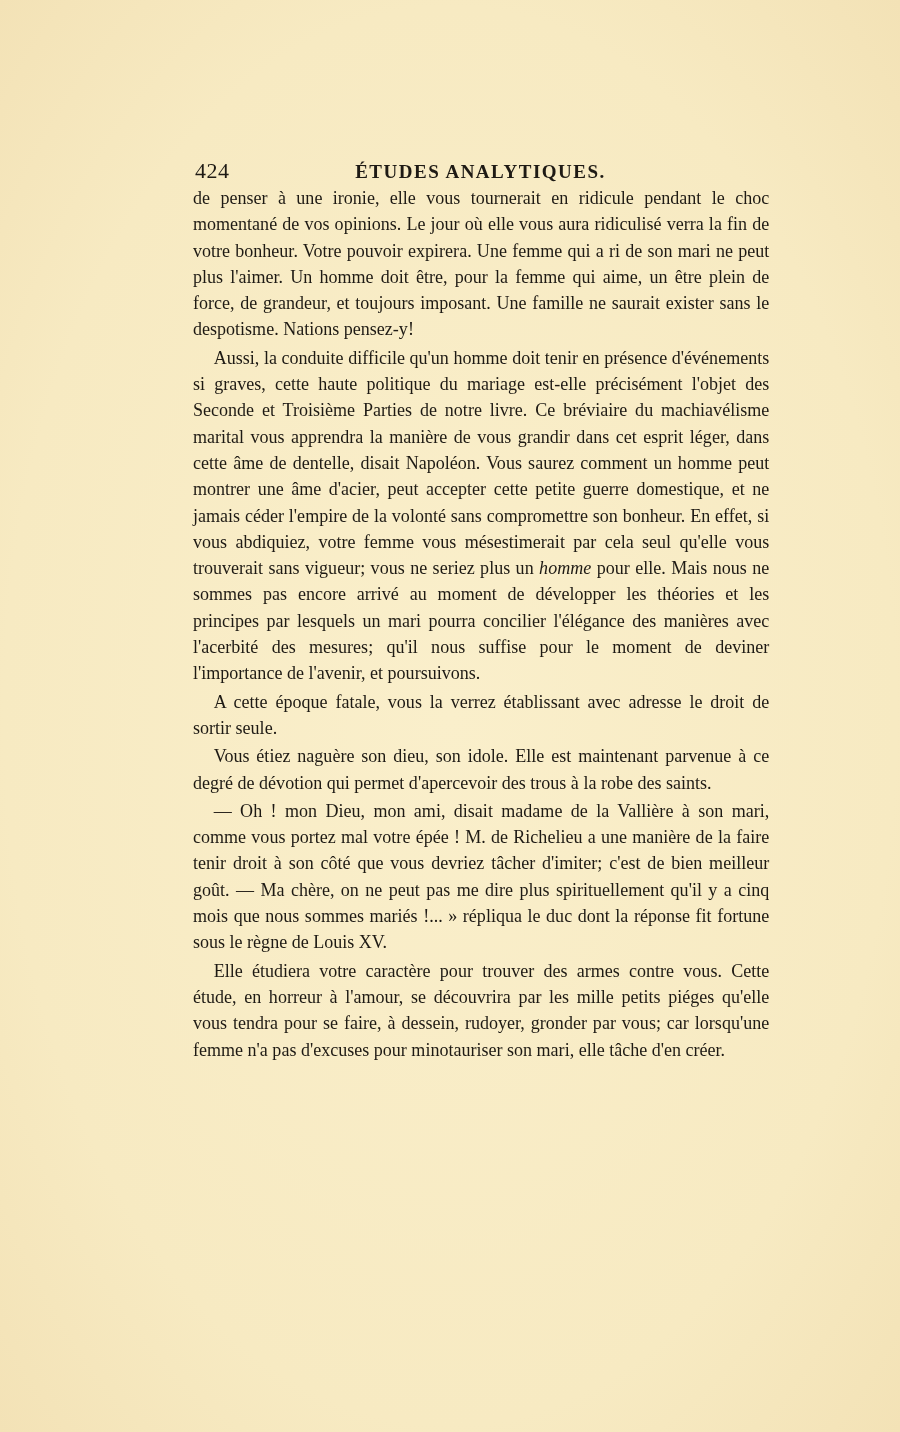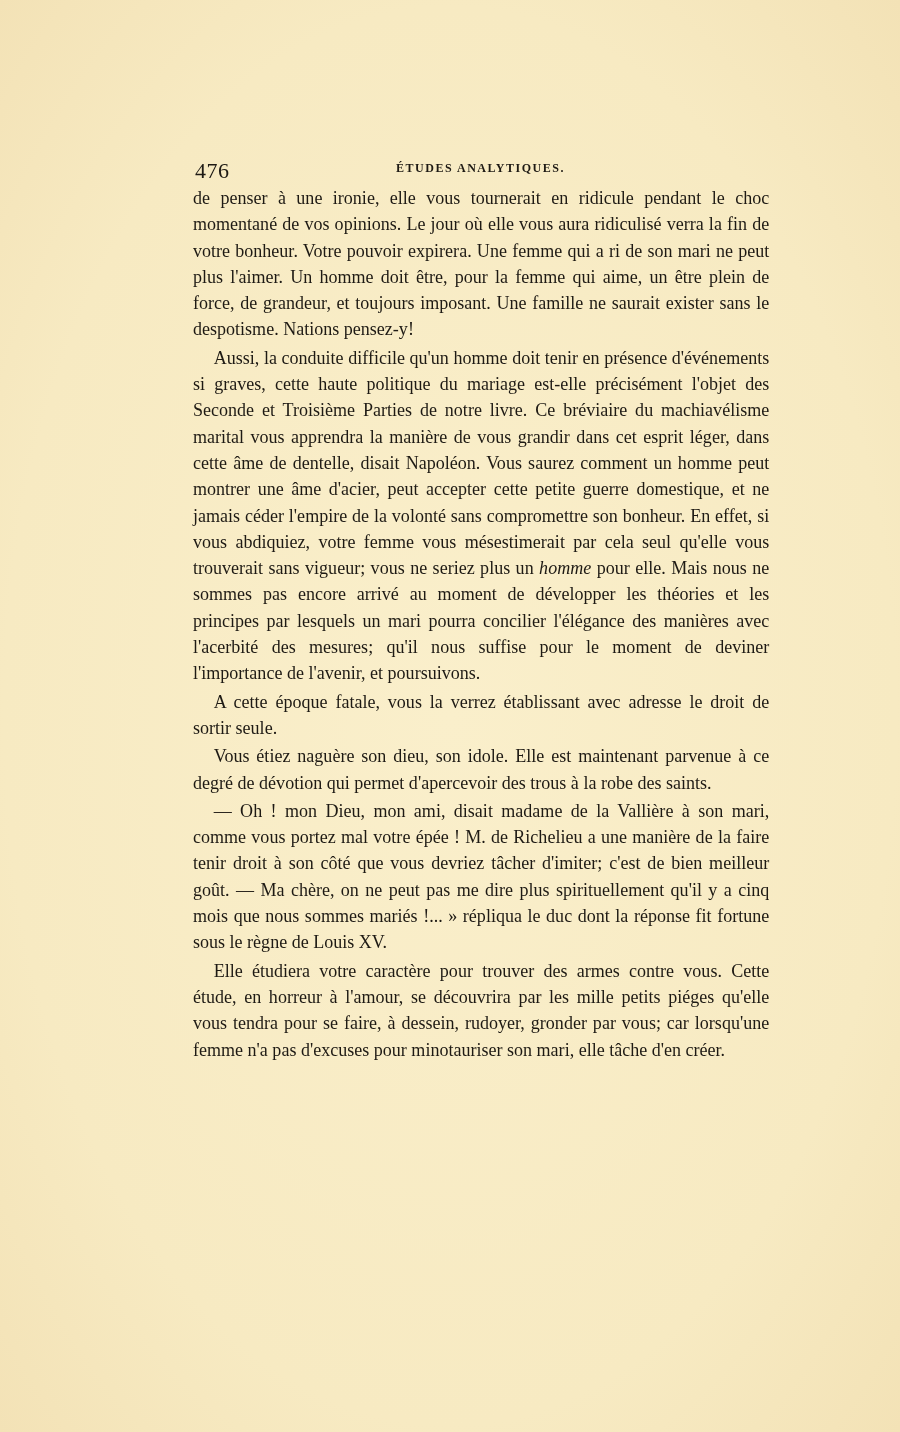--- a/index.html
+++ b/index.html
@@ -16,41 +16,41 @@
     background: radial-gradient(ellipse at 50% 50%, #faefcb 0%, #f7eac2 70%, #f3e2b6 100%);
   }
   .header {
     position: absolute; left: 193px; top: 158px; width: 575px; height: 26px;
   }
   .page-number {
     position: absolute; left: 2px; top: 0; font-size: 22px; letter-spacing: 0.5px;
   }
   .running-head {
     position: absolute; left: 0; right: 0; top: 3px; text-align: center;
-    font-size: 12px; font-weight: bold; letter-spacing: 1.5px;
+    font-size: 19px; font-weight: bold; letter-spacing: 1.5px;
     font-variant: small-caps;
   }
   .body-text {
     position: absolute; left: 193px; top: 185px; width: 576px;
     font-size: 19.2px; line-height: 26.3px;
     text-align: justify;
     transform: scaleX(0.94); transform-origin: left top;
     width: 613px;
   }
   .para { margin: 0; text-indent: 22px; }
   .para.first { text-indent: 0; }
   .para + .para { margin-top: 2px; }
   em { font-style: italic; }
 </style>
 </head>
 <body>
 
 <div class="page">
   <div class="header">
-    <span class="page-number">476</span>
+    <span class="page-number">424</span>
     <div class="running-head">ÉTUDES ANALYTIQUES.</div>
   </div>
 
   <div class="body-text">
     <p class="para first">de penser à une ironie, elle vous tournerait en ridicule pendant le choc momentané de vos opinions. Le jour où elle vous aura ridiculisé verra la fin de votre bonheur. Votre pouvoir expirera. Une femme qui a ri de son mari ne peut plus l'aimer. Un homme doit être, pour la femme qui aime, un être plein de force, de grandeur, et toujours imposant. Une famille ne saurait exister sans le despotisme. Nations pensez-y!</p>
     <p class="para"><span>Aussi, la conduite difficile qu'un homme doit tenir en présence d'événements si graves, cette haute politique du mariage est-elle précisément l'objet des Seconde et Troisième Parties de notre livre. Ce bréviaire du machiavélisme marital vous apprendra la manière de vous grandir dans cet esprit léger, dans cette âme de dentelle, disait Napoléon. Vous saurez comment un homme peut montrer une âme d'acier, peut accepter cette petite guerre domestique, et ne jamais céder l'empire de la volonté sans compromettre son bonheur. En effet, si vous abdiquiez, votre femme vous mésestimerait par cela seul qu'elle vous trouverait sans vigueur; vous ne seriez plus un </span><em>homme</em><span> pour elle. Mais nous ne sommes pas encore arrivé au moment de développer les théories et les principes par lesquels un mari pourra concilier l'élégance des manières avec l'acerbité des mesures; qu'il nous suffise pour le moment de deviner l'importance de l'avenir, et poursuivons.</span></p>
     <p class="para">A cette époque fatale, vous la verrez établissant avec adresse le droit de sortir seule.</p>
     <p class="para">Vous étiez naguère son dieu, son idole. Elle est maintenant parvenue à ce degré de dévotion qui permet d'apercevoir des trous à la robe des saints.</p>
     <p class="para">— Oh ! mon Dieu, mon ami, disait madame de la Vallière à son mari, comme vous portez mal votre épée ! M. de Richelieu a une manière de la faire tenir droit à son côté que vous devriez tâcher d'imiter; c'est de bien meilleur goût. — Ma chère, on ne peut pas me dire plus spirituellement qu'il y a cinq mois que nous sommes mariés !... » répliqua le duc dont la réponse fit fortune sous le règne de Louis XV.</p>
     <p class="para">Elle étudiera votre caractère pour trouver des armes contre vous. Cette étude, en horreur à l'amour, se découvrira par les mille petits piéges qu'elle vous tendra pour se faire, à dessein, rudoyer, gronder par vous; car lorsqu'une femme n'a pas d'excuses pour minotauriser son mari, elle tâche d'en créer.</p>

